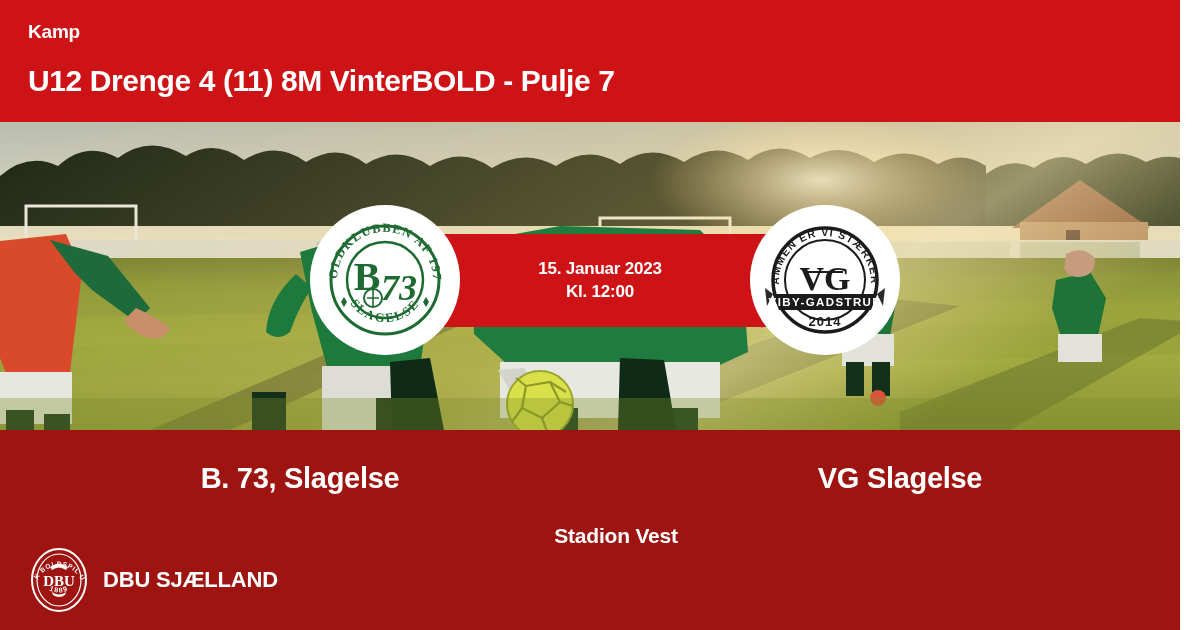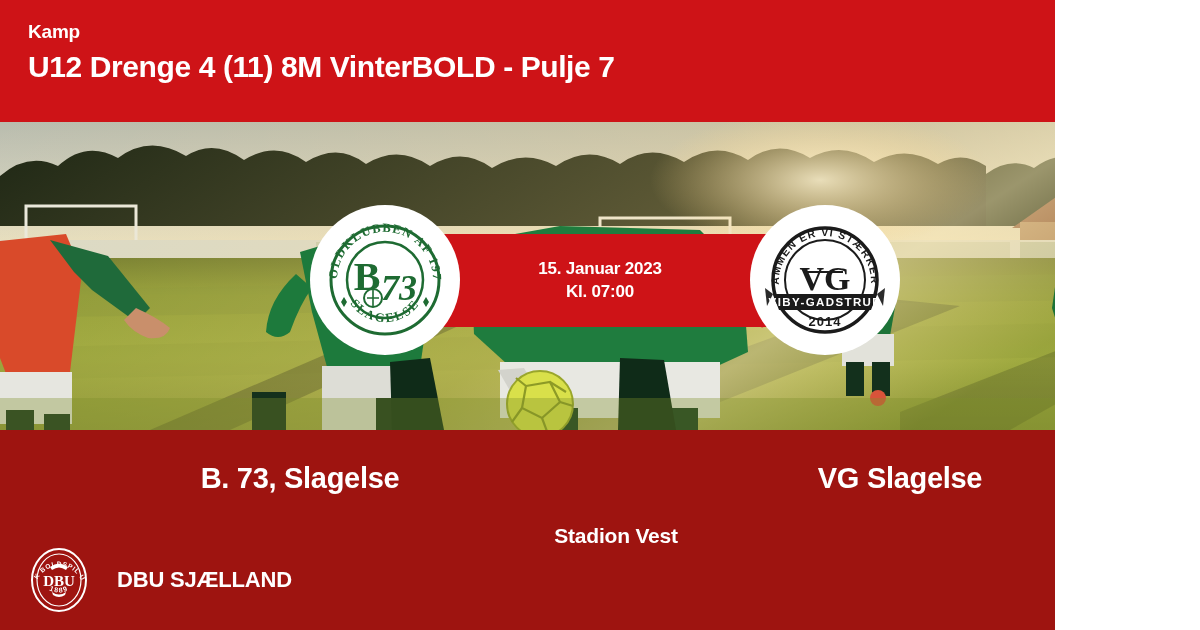--- a/index.html
+++ b/index.html
@@ -8,21 +8,21 @@
     padding: 0;
     background: #ffffff;
   }
   body {
     font-family: "Liberation Sans", sans-serif;
     -webkit-font-smoothing: antialiased;
   }
 
   .poster {
     position: relative;
-    width: 1055px;
+    width: 1180px;
     height: 630px;
     overflow: hidden;
     background: #15803d;
   }
 
   
   .header {
     position: absolute;
     left: 0; top: 0;
     width: 1200px;
@@ -37,21 +37,21 @@
     font-weight: bold;
     line-height: 1.05;
     letter-spacing: -0.2px;
   }
   .header-title {
     color: #ffffff;
     font-size: 30px;
     font-weight: bold;
     line-height: 1.18;
     letter-spacing: -0.4px;
-    margin-top: 7px;
+    margin-top: 21px;
     white-space: nowrap;
   }
 
   
   .photo {
     position: absolute;
     left: 0;
     top: 122px;
     width: 1200px;
     height: 308px;
@@ -149,21 +149,21 @@
     display: flex;
     align-items: center;
     z-index: 5;
   }
   .dbu-mark { width: 62px; height: 70px; display: block; }
   .brand-text {
     color: #ffffff;
     font-size: 22px;
     font-weight: bold;
     letter-spacing: -0.2px;
-    margin-left: 27px;
+    margin-left: 13px;
     white-space: nowrap;
   }
 </style>
 </head>
 <body>
 
 <div class="poster">
 
   <div class="header">
     <div class="header-kicker">Kamp</div>
@@ -282,21 +282,21 @@
       </g>
 
       <path d="M390,240 L430,236 L444,308 L392,308 Z" fill="#0f2b18"></path>
       <path d="M620,236 L664,238 L676,308 L618,308 Z" fill="#0f2b18"></path>
       <rect x="0" y="276" width="1200" height="32" fill="#7e8f2c" opacity="0.35"></rect>
     </svg>
   </div>
 
   <div class="date-banner">
     <div class="date-line">15. Januar 2023</div>
-    <div class="date-line">Kl. 07:00</div>
+    <div class="date-line">Kl. 12:00</div>
   </div>
 
   <div class="crest crest-home">
     <svg width="132" height="132" viewBox="0 0 132 132" aria-hidden="true">
       <defs>
         <path id="b73TopArc" d="M 18,66 A 48,48 0 0 1 114,66"></path>
         <path id="b73BotArc" d="M 24,66 A 42,42 0 0 0 108,66"></path>
       </defs>
       <circle cx="66" cy="66" r="54" fill="none" stroke="#1e6b32" stroke-width="3"></circle>
       <circle cx="66" cy="66" r="38" fill="none" stroke="#1e6b32" stroke-width="2.5"></circle>

